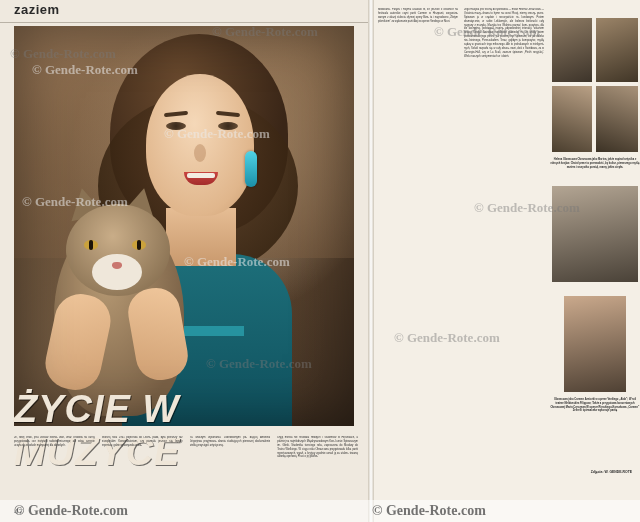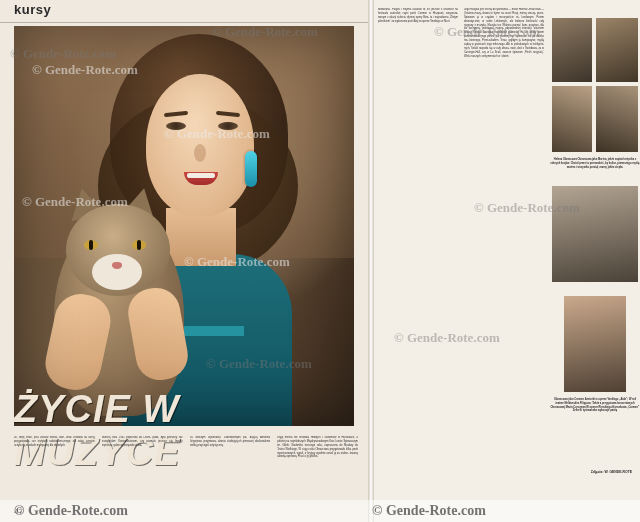--- a/index.html
+++ b/index.html
@@ -122,21 +122,21 @@
     background:rgba(255,255,255,.55);}
   .wm-bar span{position:absolute;top:3px;font-size:14px;font-weight:bold;
     font-family:"Liberation Serif",serif;color:rgba(70,70,70,.75);}
 </style>
 </head>
 <body>
 
 <div class="page">
 
   <div class="left-page">
-    <div class="sektion">kursy</div>
+    <div class="sektion">zaziem</div>
     <div class="section-rule"></div>
 
     <div class="photo">
       <div class="ph-bg"></div>
       <div class="ph-wall"></div>
       <div class="hair"></div>
       <div class="hair2"></div>
       <div class="shoulder"></div>
       <div class="dress-trim"></div>
       <div class="neck"></div>

